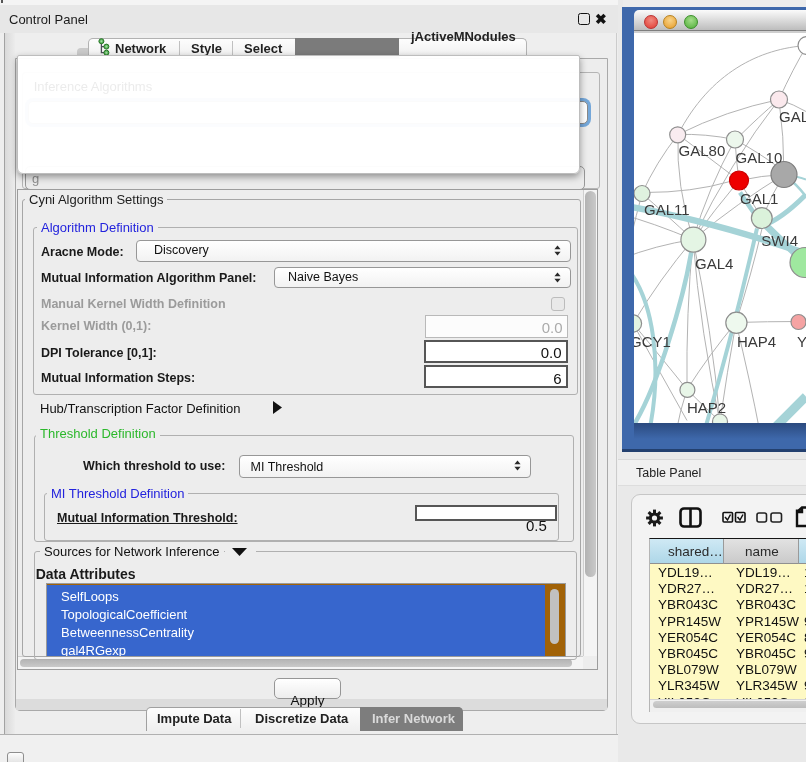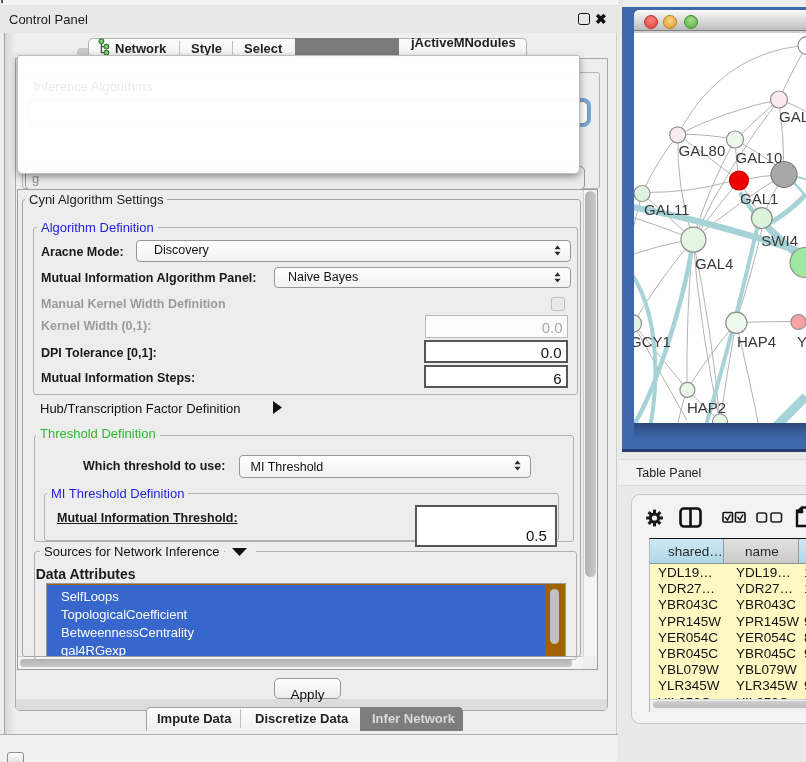--- a/index.html
+++ b/index.html
@@ -48,21 +48,21 @@
     <circle cx="11.4" cy="9.6" r="2.5" fill="#5cb85c" stroke="#267326"></circle>
     <circle cx="11.4" cy="9.6" r="1" fill="#a5d9a5"></circle>
     <circle cx="11.4" cy="15.7" r="2.5" fill="#5cb85c" stroke="#267326"></circle>
     <circle cx="11.4" cy="15.7" r="1" fill="#a5d9a5"></circle>
   </g>
 </svg>
 <div class="abs" style="left:115px;top:41px;font-size:13px;font-weight:bold;color:#222;">Network</div>
 <div class="abs" style="left:191px;top:41px;font-size:13px;font-weight:bold;color:#222;">Style</div>
 <div class="abs" style="left:244px;top:41px;font-size:13px;font-weight:bold;color:#222;">Select</div>
 <div class="abs" style="left:306px;top:41px;font-size:13px;font-weight:bold;color:#d6d6d6;margin-top:22px;">Cyni Toolbox</div>
-<div class="abs" style="left:411px;top:35px;font-size:13px;font-weight:bold;color:#222;">jActiveMNodules</div>
+<div class="abs" style="left:411px;top:29px;font-size:13px;font-weight:bold;color:#222;">jActiveMNodules</div>
 
 <div class="abs" style="left:15px;top:57.5px;width:593px;height:653.5px;background:#ededed;border:1px solid #a9a9a9;border-radius:0 0 5px 5px;box-sizing:border-box;"></div>
 <div class="abs" style="left:16px;top:699px;width:591px;height:11px;background:#dcdcdc;"></div>
 
 <div class="gbox" style="left:22px;top:72px;width:576px;height:115px;border-color:#b4b4b4;"></div>
 <div class="abs" style="left:28px;top:101px;width:560px;height:23px;border-radius:5px;background:#fff;border:1px solid #888;box-shadow:0 0 0 3px #74a7d9;box-sizing:border-box;"></div>
 <div class="abs" style="left:25px;top:166px;width:560px;height:24px;border-radius:5px;background:#ebebeb;border:1px solid #979797;box-sizing:border-box;font-size:13px;color:#8f8f8f;padding:4px 0 0 6px;">g</div>
 
 <div class="abs" style="left:17.3px;top:188.8px;width:581px;height:481px;background:#ededed;border:1px solid #9c9c9c;box-sizing:border-box;"></div>
 
@@ -122,38 +122,38 @@
     <svg style="position:absolute;right:9px;top:4px;" width="7" height="12" viewBox="0 0 7 12">
       <polygon points="3.5,0.5 6.6,4.2 0.4,4.2" fill="#2a2a2a"></polygon>
       <polygon points="0.4,6.8 6.6,6.8 3.5,10.5" fill="#2a2a2a"></polygon>
     </svg>
   </div>
 
 <div class="gbox" style="left:44px;top:493px;width:513px;height:45.5px;border-color:#b0b0b0;"></div>
 <div class="gcap" style="left:47px;top:487px;color:#2323dd;">MI Threshold Definition</div>
 
 <div class="abs lbl" style="left:57px;top:511px;text-decoration:underline;">Mutual Information Threshold:</div>
-<div class="field" style="left:415.4px;top:505px;width:141.5px;height:42px;padding:20px 8px 0 0;">0.5</div>
+<div class="field" style="left:415.4px;top:505px;width:141.5px;height:16px;padding:10px 8px 0 0;">0.5</div>
 
 <div class="gbox" style="left:33.5px;top:550.6px;width:541px;height:107px;border-color:#b0b0b0;"></div>
 <div class="gcap" style="left:40px;top:545px;color:#111;">Sources for Network Inference</div>
 <div class="abs" style="left:225px;top:545.6px;width:31px;height:10px;background:#ededed;"></div>
 <svg class="abs" style="left:231px;top:547px;" width="17" height="10">
     <polygon points="1,1 16,1 8.5,9" fill="#111"></polygon>
   </svg>
 
 <div class="abs lbl" style="left:35.7px;top:566px;font-size:14px;">Data Attributes</div>
 
 <div class="abs" style="left:46px;top:583px;width:520px;height:73.5px;background:#a16207;border:1px solid #9a9a9a;box-sizing:border-box;overflow:hidden;">
   <div style="position:absolute;left:0;top:1px;width:498px;height:72px;background:#3766cd;"></div>
   <div style="position:absolute;left:14px;top:3.5px;font-size:13px;color:#fff;line-height:18px;">SelfLoops<br>TopologicalCoefficient<br>BetweennessCentrality<br>gal4RGexp</div>
   <div style="position:absolute;left:503px;top:5px;width:8.5px;height:55px;background:#c1c1c1;border-radius:5px;"></div>
 </div>
 
-<div class="abs" style="left:274px;top:677.5px;width:67px;height:21.5px;background:linear-gradient(#ffffff,#ededed);border:1px solid #969696;border-radius:5px;box-sizing:border-box;text-align:center;font-size:13.5px;color:#111;padding-top:8px;">Apply</div>
+<div class="abs" style="left:274px;top:677.5px;width:67px;height:21.5px;background:linear-gradient(#ffffff,#ededed);border:1px solid #969696;border-radius:5px;box-sizing:border-box;text-align:center;font-size:13.5px;color:#111;padding-top:14px;">Apply</div>
 
 <div class="abs" style="left:146px;top:706.5px;width:317px;height:24.5px;background:linear-gradient(#fdfdfd,#efefef);border:1px solid #a0a0a0;border-bottom:none;border-radius:5px 5px 0 0;box-sizing:border-box;"></div>
 <div class="abs" style="left:240.4px;top:709px;width:1px;height:19px;background:#c0c0c0;"></div>
 <div class="abs" style="left:360.4px;top:706.5px;width:102.6px;height:24.5px;background:#7d7d7d;border-top-right-radius:5px;"></div>
 <div class="abs" style="left:157px;top:711px;font-size:13px;font-weight:bold;color:#222;">Impute Data</div>
 <div class="abs" style="left:255px;top:711px;font-size:13px;font-weight:bold;color:#222;">Discretize Data</div>
 <div class="abs" style="left:372px;top:711px;font-size:13px;font-weight:bold;color:#dadada;">Infer Network</div>
 
 <div class="abs" style="left:16.7px;top:55px;width:563.3px;height:118.5px;background:rgba(255,255,255,0.97);border:1px solid #bdbdbd;border-radius:2px 2px 6px 6px;box-shadow:0 3px 7px rgba(0,0,0,0.38);box-sizing:border-box;">
   <div style="position:absolute;left:16px;top:23px;font-size:13px;color:rgba(90,90,90,0.12);">Inference Algorithms</div>

